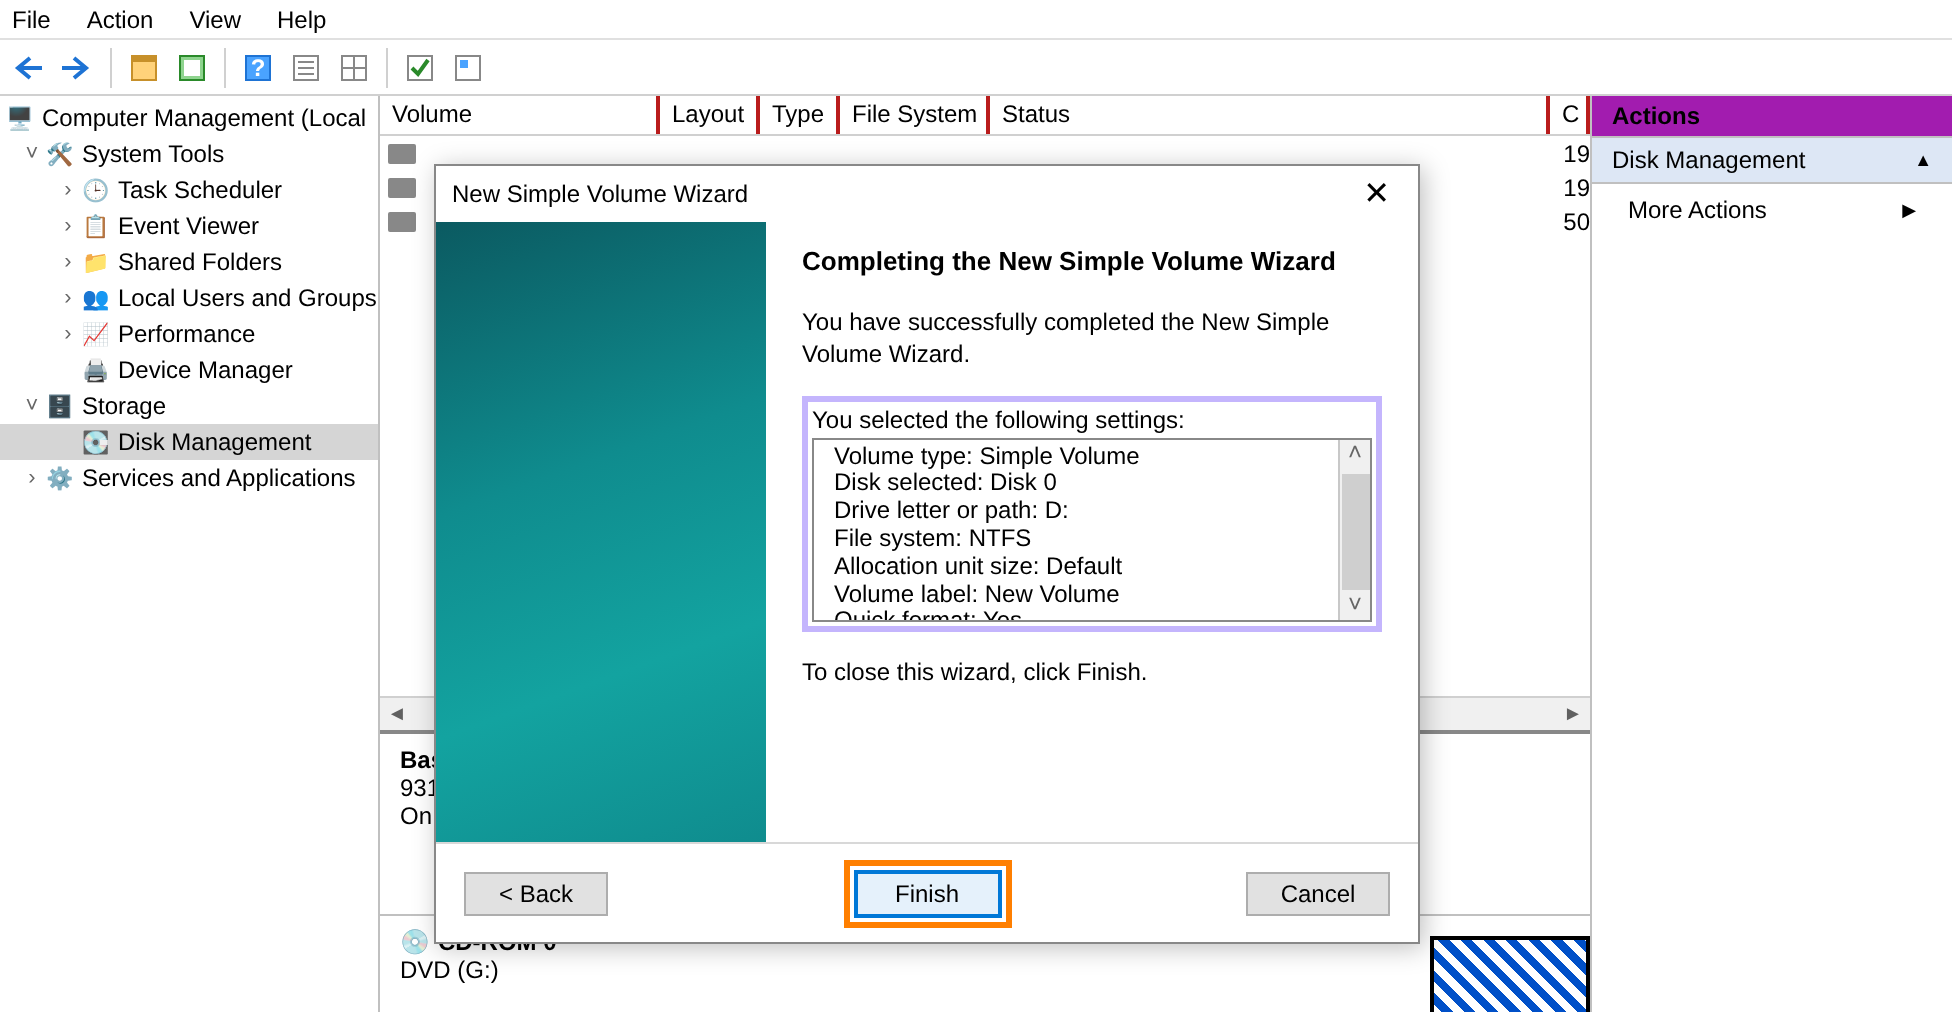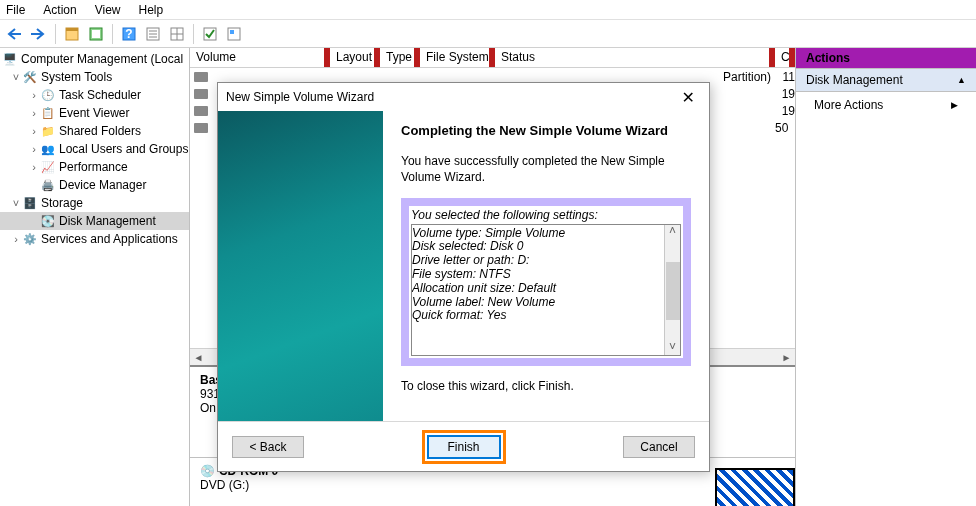--- a/index.html
+++ b/index.html
@@ -10,21 +10,21 @@
   .tbtn { width:22px; height:22px; display:flex; align-items:center; justify-content:center; border:1px solid transparent; }
   .sep { width:1px; height:20px; background:#d0d0d0; margin:0 3px; }
   .main { display:flex; height:458px; }
   .tree { width:190px; border-right:1px solid #c0c0c0; overflow:hidden; padding-top:2px; }
   .tree-row { display:flex; align-items:center; height:18px; padding-left:2px; cursor:default; white-space:nowrap; }
   .tw { display:inline-block; width:12px; text-align:center; color:#666; font-size:11px; }
   .ic { width:16px; height:16px; display:inline-flex; align-items:center; justify-content:center; margin-right:3px; font-size:11px; }
   .tree-row.selected { background:#d5d5d5; }
   .center { flex:1; position:relative; display:flex; flex-direction:column; border-right:1px solid #c0c0c0; }
   .grid-head { height:20px; border-bottom:1px solid #d0d0d0; display:flex; background:#fff; }
-  .gh { border-right:6px solid #b91c1c; padding:2px 6px; font-size:12px; white-space:nowrap; overflow:hidden; }
+  .gh { border-right:2px solid #b91c1c; padding:2px 6px; font-size:12px; white-space:nowrap; overflow:hidden; }
   .grid-body { height:80px; position:relative; }
   .grid-row { display:flex; align-items:center; height:17px; padding-left:4px; gap:4px; }
   .disk-ico { width:14px; height:10px; background:#888; border-radius:1px; }
   .hscroll { position:absolute; bottom:0; left:0; right:0; height:17px; background:#f0f0f0; display:flex; align-items:center; justify-content:space-between; border-top:1px solid #d0d0d0; }
   .hscroll .arr { width:17px; height:17px; display:flex; align-items:center; justify-content:center; background:#f0f0f0; color:#606060; font-size:10px;}
   .mid { flex:1; display:flex; flex-direction:column; border-top:2px solid #888; }
   .mid-top { height:90px; padding:6px 10px; }
   .mid-bot { flex:1; border-top:1px solid #c0c0c0; padding:6px 10px; }
   .disktxt b { font-weight:bold; }
   .partstrip { position:absolute; right:0; top:320px; width:80px; height:70px; border:2px solid #000; background:repeating-linear-gradient(45deg,#0050c8,#0050c8 4px,#fff 4px,#fff 8px); }
@@ -35,23 +35,23 @@
   .tri { font-size:9px; }
   
   .wizard { position:absolute; left:217px; top:82px; width:493px; height:390px; background:#fff; border:1px solid #888; box-shadow:2px 2px 12px rgba(0,0,0,.25); display:flex; flex-direction:column; }
   .wiz-title { height:28px; display:flex; align-items:center; justify-content:space-between; padding:0 8px; }
   .wiz-title .x { font-size:16px; cursor:default; padding:0 6px; }
   .wiz-body { flex:1; display:flex; }
   .wiz-side { width:165px; background:linear-gradient(160deg,#0b5a61,#0f8c8e 40%,#13a3a0 70%,#0f8c8e); }
   .wiz-main { flex:1; padding:10px 18px 0 18px; position:relative; }
   .wiz-h { font-size:13px; font-weight:bold; margin:2px 0 14px; line-height:1.25; }
   .wiz-p { margin:0 0 12px; line-height:1.35; }
-  .hlbox { border:8px solid #c4b5fd; padding:2px; margin-bottom:12px;font-style:italic; }
+  .hlbox { border:3px solid #c4b5fd; padding:2px; margin-bottom:12px; }
   .settings-lbl { font-size:12px; margin-bottom:2px; }
-  .settings { border:1px solid #888; height:132px; overflow:hidden; position:relative; padding:2px 4px 2px 0; font-size:12px; line-height:1.15; }
+  .settings { border:1px solid #888; height:92px; overflow:hidden; position:relative; padding:2px 4px 2px 10px; font-size:12px; line-height:1.15; }
   .settings .sb { position:absolute; right:0; top:0; bottom:0; width:16px; background:#f0f0f0; border-left:1px solid #c8c8c8; display:flex; flex-direction:column; justify-content:space-between; align-items:center; font-size:9px; color:#666;}
   .settings .sb .thumb{ width:14px; height:58px; background:#cfcfcf; margin-top:2px;}
   .wiz-bot { height:50px; border-top:1px solid #d8d8d8; display:flex; align-items:center; justify-content:space-between; gap:8px; padding:0 14px; }
   .btn { width:72px; height:22px; border:1px solid #adadad; background:#e1e1e1; display:flex; align-items:center; justify-content:center; cursor:default; }
   .btn.def { border:1px solid #0078d7; outline:1px solid #0078d7; background:#e5f1fb; }
   .hl-finish { border:3px solid #ff7f00; padding:3px; }
 </style>
 </head>
 <body>
 
@@ -186,37 +186,31 @@
       <div class="gh" style="width:50px">Layout</div>
       <div class="gh" style="width:40px">Type</div>
       <div class="gh" style="width:75px">File System</div>
       <div class="gh" style="flex:1">Status</div>
       <div class="gh" style="width:20px">C</div>
     </div>
     <div class="grid-body">
       <div class="grid-row">
           <span class="disk-ico"></span>
           <span style="flex:1"></span>
-          <span>Partition)</span>
-          <span style="width:20px;text-align:right">11</span>
+          <span style="width:20px;text-align:right">19</span>
         </div>
       <div class="grid-row">
           <span class="disk-ico"></span>
           <span style="flex:1"></span>
           <span style="width:20px;text-align:right">19</span>
         </div>
       <div class="grid-row">
           <span class="disk-ico"></span>
           <span style="flex:1"></span>
-          <span style="width:20px;text-align:right">19</span>
-        </div>
-      <div class="grid-row">
-          <span class="disk-ico"></span>
-          <span style="flex:1"></span>
-          <span style="width:20px;">50</span>
+          <span style="width:20px;text-align:right">50</span>
         </div>
     </div>
     <div style="flex:1;position:relative">
       <div class="hscroll" style="top:200px;bottom:auto">
           <span class="arr">◄</span>
           <span class="arr">►</span>
         </div>
       <div class="mid" style="position:absolute;top:217px;left:0;right:0;bottom:0">
         <div class="mid-top disktxt">
           <div><b>Bas</b></div>

